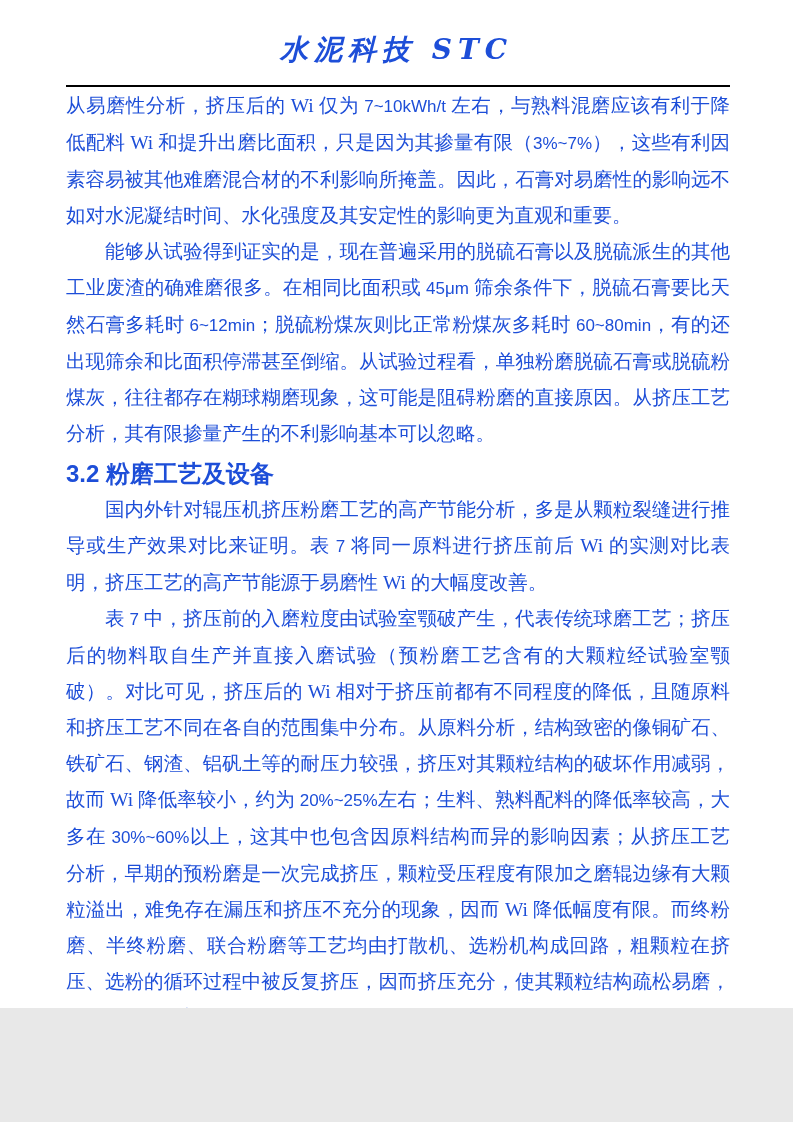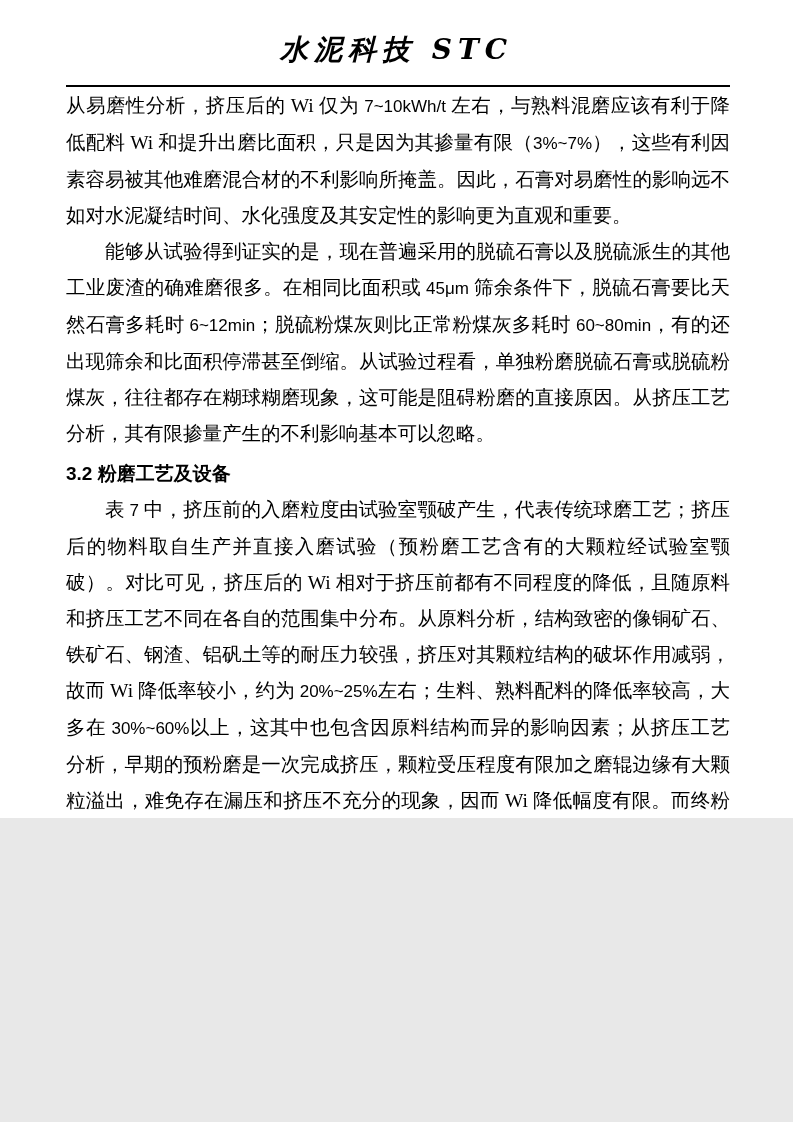--- a/index.html
+++ b/index.html
@@ -1,20 +1,20 @@
 <!DOCTYPE html>
 <html><head>
 <meta charset="utf-8">
 <style>
   html, body { margin:0; padding:0; background:#e8e8e8; }
   .page {
     position:relative;
-    width:793px; height:818px;
+    width:793px; height:1008px;
     background:#ffffff;
-    color:#000000;
+    color:#1d4ed8;
     overflow:hidden;
     font-family:"Liberation Serif","DejaVu Serif",serif;
   }
   .journal-title {
     position:absolute; top:34px; left:0; width:100%;
     text-align:center;
     font-family:"DejaVu Serif","Liberation Serif",serif;
     font-style:italic; font-weight:bold;
     font-size:28px; line-height:32px;
     letter-spacing:6px;
@@ -26,21 +26,21 @@
   }
   .content {
     position:absolute; top:88px; left:66px; width:664px;
     font-size:19.5px; line-height:36px;
     text-align:justify;
   }
   .para { margin:0; text-indent:2em; }
   .para.no-indent { text-indent:0; }
   .section-heading {
     margin:4px 0 0 0;
-    font-size:19px; line-height:36px;
+    font-size:24px; line-height:36px;
     font-family:"Liberation Sans","DejaVu Sans",sans-serif;
     font-weight:bold;
     text-align:left;
   }
   .run-it { }
   .run-num { font-family:"Liberation Sans","DejaVu Sans",sans-serif; font-size:17px; }
   .footer-rule {
     position:absolute; top:1050px; left:66px; width:664px; height:3px;
     background:#000000;
   }
@@ -62,20 +62,21 @@
 <div class="page">
 
   <div class="journal-title">水泥科技 STC</div>
 
   <div class="header-rule"></div>
 
   <div class="content">
     <p class="para no-indent"><span>从易磨性分析，挤压后的 </span><span class="run-it">Wi</span><span> 仅为 </span><span class="run-num">7~10kWh/t</span><span> 左右，与熟料混磨应该有利于降低配料 </span><span class="run-it">Wi</span><span> 和提升出磨比面积，只是因为其掺量有限（</span><span class="run-num">3%~7%</span><span>），这些有利因素容易被其他难磨混合材的不利影响所掩盖。因此，石膏对易磨性的影响远不如对水泥凝结时间、水化强度及其安定性的影响更为直观和重要。</span></p>
     <p class="para"><span>能够从试验得到证实的是，现在普遍采用的脱硫石膏以及脱硫派生的其他工业废渣的确难磨很多。在相同比面积或 </span><span class="run-num">45μm</span><span> 筛余条件下，脱硫石膏要比天然石膏多耗时 </span><span class="run-num">6~12min</span><span>；脱硫粉煤灰则比正常粉煤灰多耗时 </span><span class="run-num">60~80min</span><span>，有的还出现筛余和比面积停滞甚至倒缩。从试验过程看，单独粉磨脱硫石膏或脱硫粉煤灰，往往都存在糊球糊磨现象，这可能是阻碍粉磨的直接原因。从挤压工艺分析，其有限掺量产生的不利影响基本可以忽略。</span></p>
     <h3 class="section-heading">3.2 粉磨工艺及设备</h3>
+    <p class="para"><span>国内外针对辊压机挤压粉磨工艺的高产节能分析，多是从颗粒裂缝进行推导或生产效果对比来证明。表 </span><span class="run-num">7</span><span> 将同一原料进行挤压前后 </span><span class="run-it">Wi</span><span> 的实测对比表明，挤压工艺的高产节能源于易磨性 </span><span class="run-it">Wi</span><span> 的大幅度改善。</span></p>
     <p class="para"><span>表 </span><span class="run-num">7</span><span> 中，挤压前的入磨粒度由试验室颚破产生，代表传统球磨工艺；挤压后的物料取自生产并直接入磨试验（预粉磨工艺含有的大颗粒经试验室颚破）。对比可见，挤压后的 </span><span class="run-it">Wi</span><span> 相对于挤压前都有不同程度的降低，且随原料和挤压工艺不同在各自的范围集中分布。从原料分析，结构致密的像铜矿石、铁矿石、钢渣、铝矾土等的耐压力较强，挤压对其颗粒结构的破坏作用减弱，故而 </span><span class="run-it">Wi</span><span> 降低率较小，约为 </span><span class="run-num">20%~25%</span><span>左右；生料、熟料配料的降低率较高，大多在 </span><span class="run-num">30%~60%</span><span>以上，这其中也包含因原料结构而异的影响因素；从挤压工艺分析，早期的预粉磨是一次完成挤压，颗粒受压程度有限加之磨辊边缘有大颗粒溢出，难免存在漏压和挤压不充分的现象，因而 </span><span class="run-it">Wi</span><span> 降低幅度有限。而终粉磨、半终粉磨、联合粉磨等工艺均由打散机、选粉机构成回路，粗颗粒在挤压、选粉的循环过程中被反复挤压，因而挤压充分，使其颗粒结构疏松易磨，故而 </span><span class="run-it">Wi</span><span> 大幅度降低。</span></p>
   </div>
 
   <div class="footer-rule"></div>
 
   <div class="page-number">25</div>
 
   <div class="issue">2021.No.4</div>
 
 </div>

